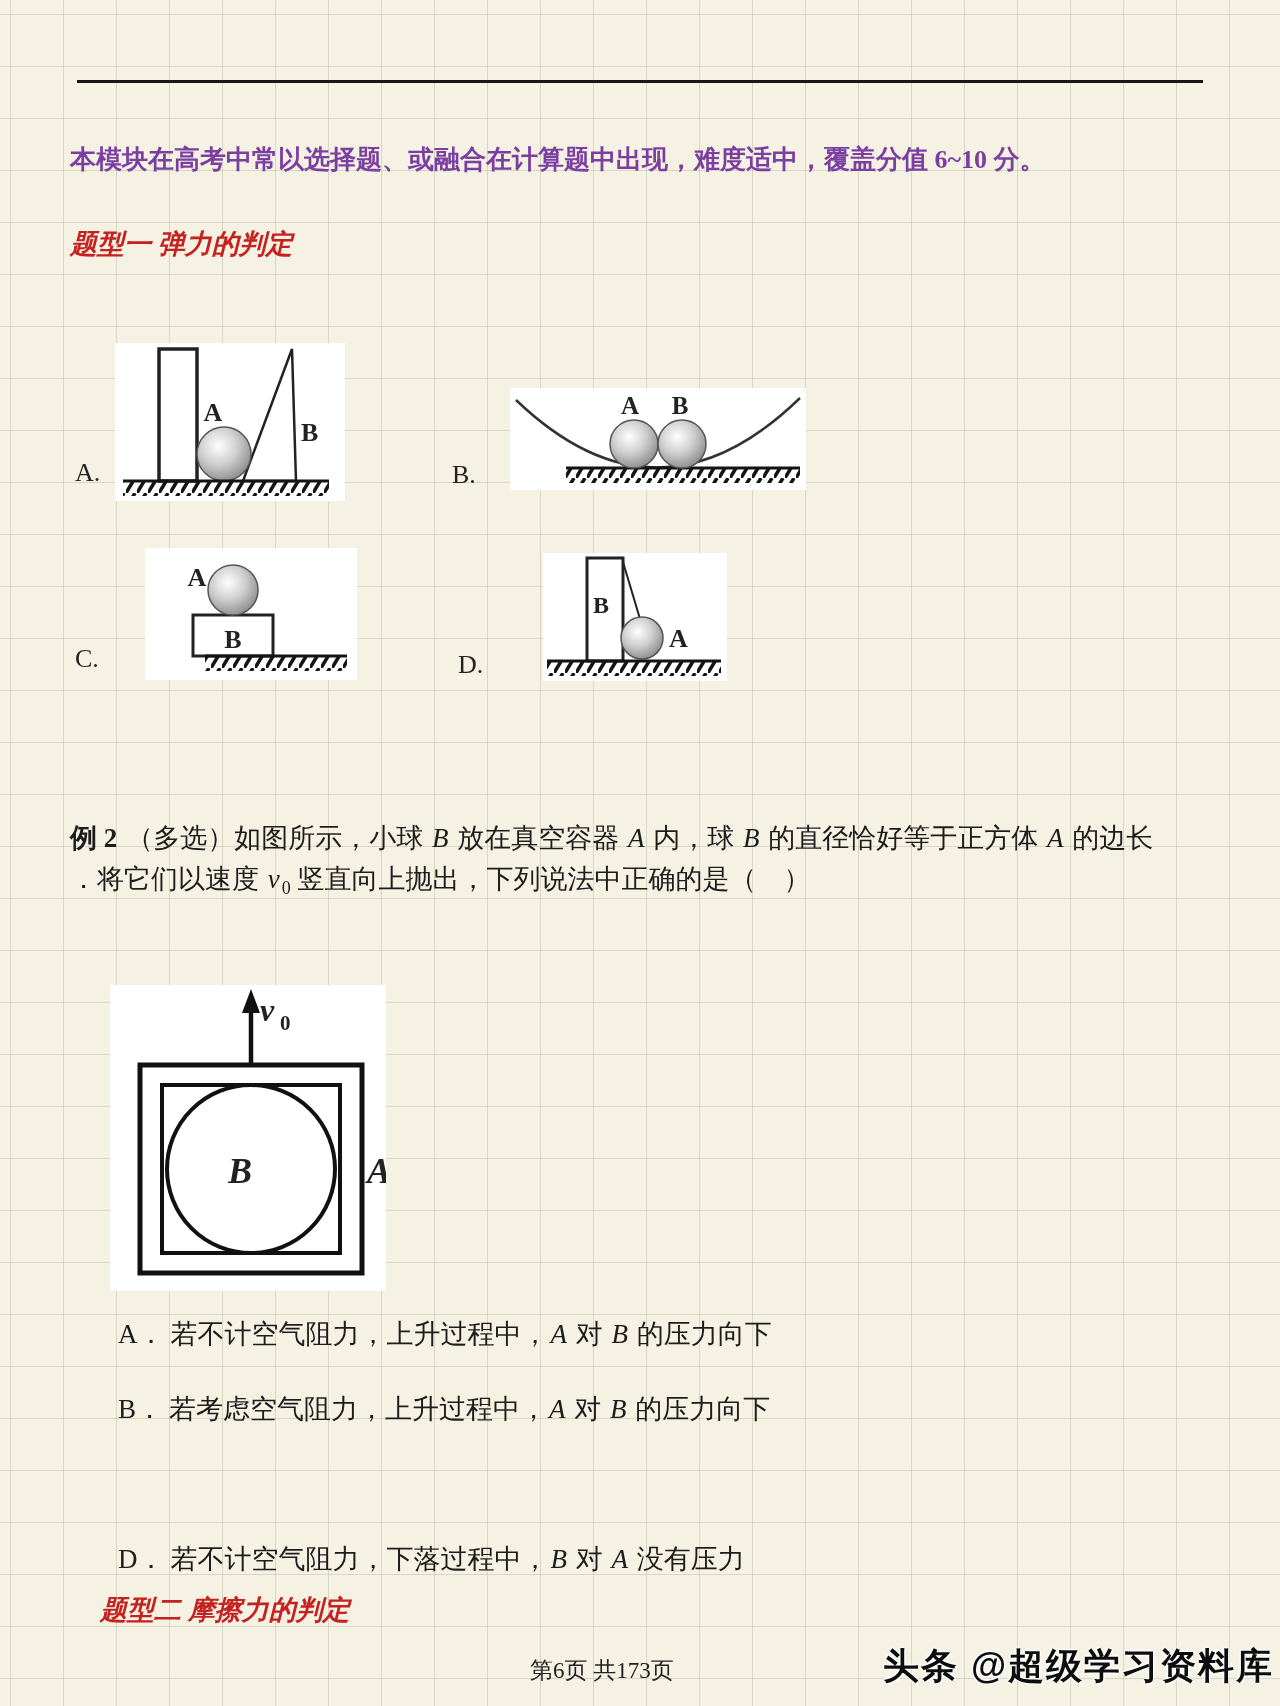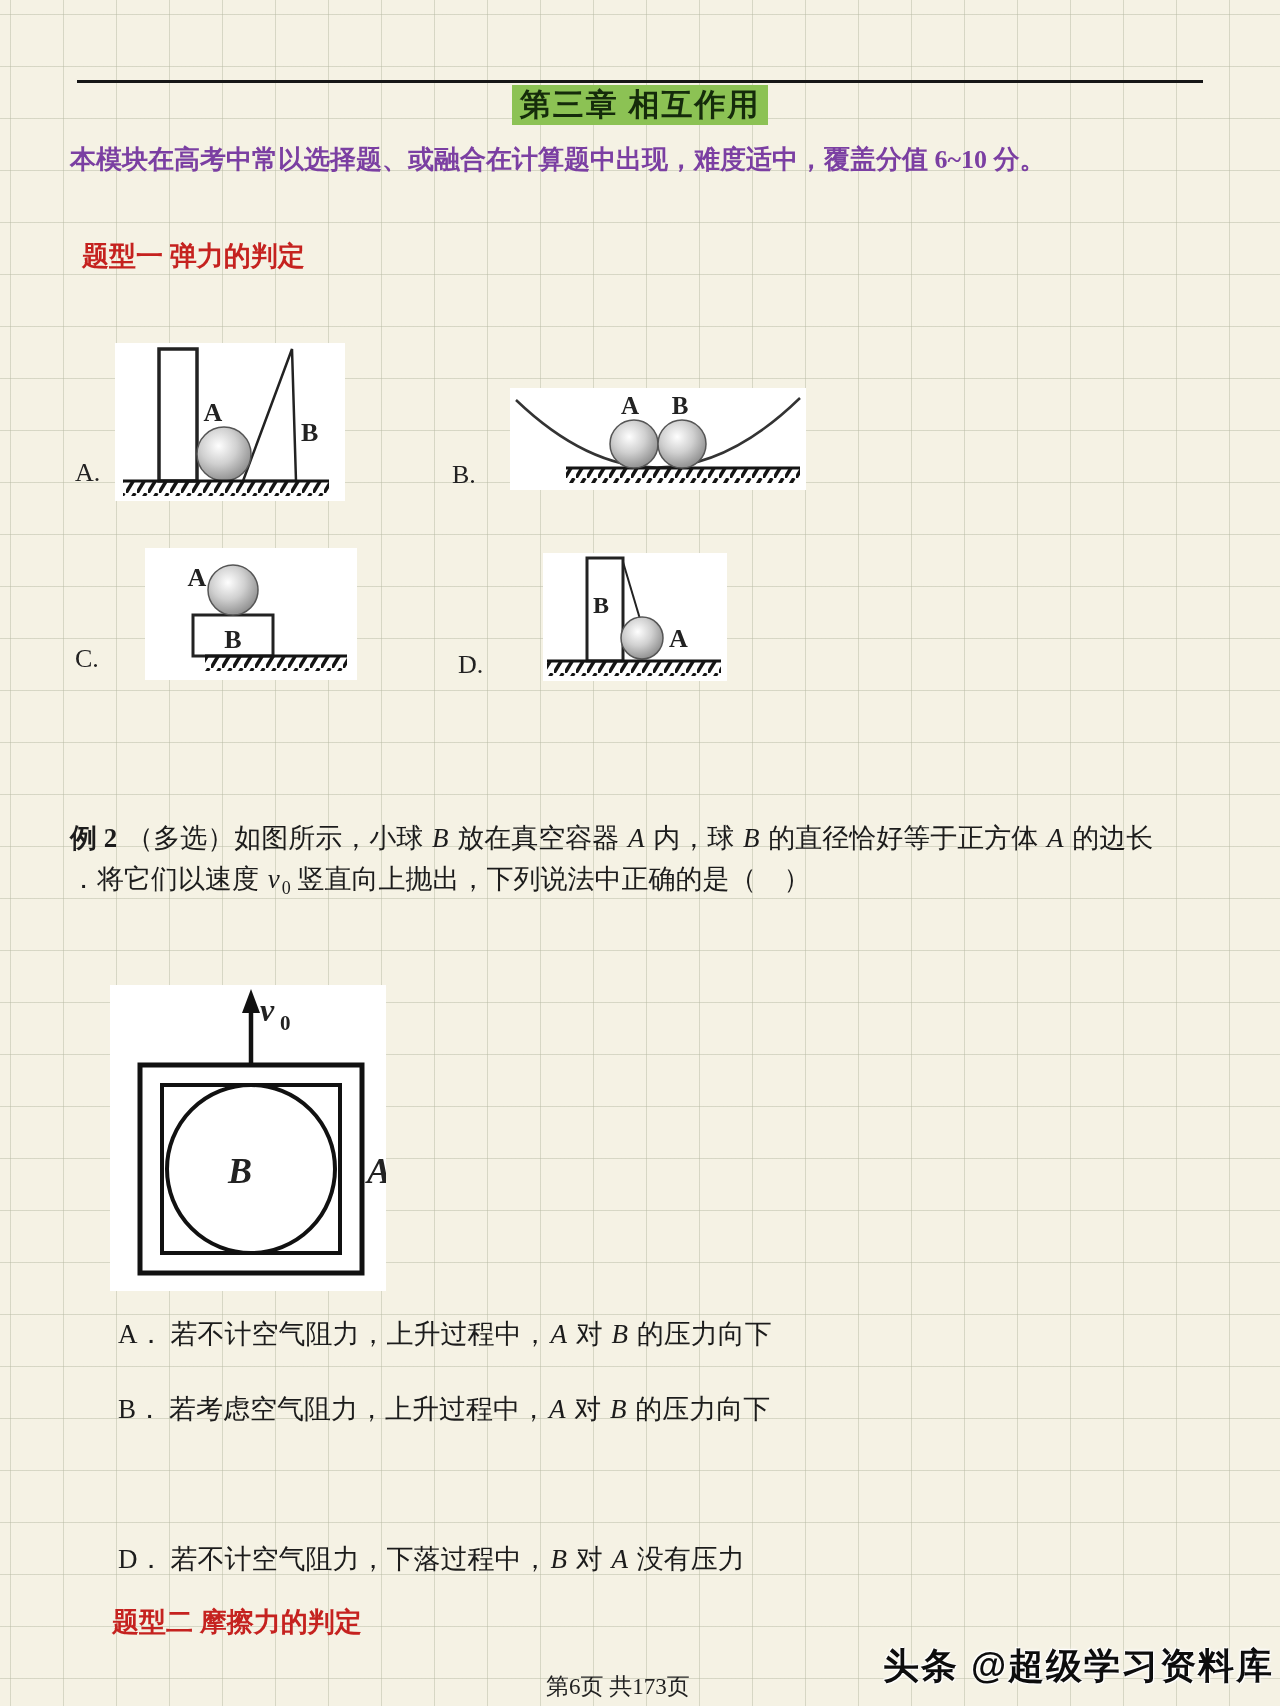--- a/index.html
+++ b/index.html
@@ -11,21 +11,21 @@
       linear-gradient(to bottom, rgba(185,187,165,.50) 1.5px, transparent 1.5px);
     background-size:53px 52px;
     background-position:10px 14px;
     font-family:"Liberation Serif","DejaVu Serif",serif;
     color:#1c1c1c;
   }
   .top-rule{position:absolute;left:77px;top:80px;width:1126px;height:3px;background:#161616;}
   .title-row{position:absolute;left:0;top:85px;width:100%;text-align:center;}
   .title-hl{display:inline-block;background:#8cc254;color:#152b0b;font-weight:bold;font-size:31px;line-height:40px;padding:0 8px;letter-spacing:2px;}
   .intro{position:absolute;left:70px;top:142px;margin:0;font-size:26px;font-weight:bold;color:#7b3fa2;white-space:nowrap;}
-  .h-red{position:absolute;margin:12px;font-size:27px;font-weight:bold;color:#c5221f;white-space:nowrap;}
+  .h-red{position:absolute;margin:0;font-size:27px;font-weight:bold;color:#c5221f;white-space:nowrap;font-style:italic;}
   .h-red.one{left:70px;top:226px;}
   .h-red.two{left:100px;top:1592px;}
   .body-line{position:absolute;margin:0;font-size:27px;white-space:nowrap;}
   .ex-label{font-weight:bold;margin-right:9px;}
   .var{font-style:italic;padding:0 2px;}
   .line-ex1{left:70px;top:276px;}
   .line-ex2a{left:70px;top:820px;}
   .line-ex2b{left:70px;top:861px;text-align:right;}
   .panel{position:absolute;background:#ffffff;}
   .figA{left:115px;top:343px;width:230px;height:158px;}
@@ -34,21 +34,21 @@
   .figD{left:543px;top:553px;width:184px;height:128px;}
   .fig2{left:110px;top:985px;width:276px;height:306px;}
   .fig-letter{position:absolute;margin:0;font-size:26px;color:#222;}
   .letA{left:75px;top:458px;}
   .letB{left:452px;top:460px;}
   .letC{left:75px;top:644px;}
   .letD{left:458px;top:650px;}
   .option-row{position:absolute;left:118px;margin:0;font-size:27px;white-space:nowrap;}
   .optA{top:1316px;} .optB{top:1391px;} .optC{top:1466px;} .optD{top:1541px;}
   .opt-letter{margin-right:6px;}
-  .footer-page{position:absolute;left:530px;top:1655px;margin:16px;font-size:23px;color:#222;}
+  .footer-page{position:absolute;left:530px;top:1655px;margin:0;font-size:23px;color:#222;}
   .watermark{
     position:absolute;right:6px;top:1642px;margin:0;
     font-family:"Liberation Sans","DejaVu Sans",sans-serif;
     font-weight:bold;font-size:36px;color:#0d0d0d;letter-spacing:2px;
     text-shadow:0 0 2px #fff,0 0 4px #fff,1px 1px 0 #fff,-1px -1px 0 #fff;
   }
   svg{display:block;}
   .fig-lab{font-family:"Liberation Serif","DejaVu Serif",serif;font-weight:bold;fill:#222;}
 </style>
 </head>
@@ -64,23 +64,20 @@
         <stop offset="100%" stop-color="#7f7f7f"></stop>
       </radialGradient>
       <pattern id="hatch" patternUnits="userSpaceOnUse" width="11" height="15">
         <line x1="0" y1="15" x2="9" y2="0" stroke="#141414" stroke-width="3.5"></line>
       </pattern>
     </defs>
   </svg>
 
   <div class="top-rule"></div>
 
-  <div class="title-row">
-    <span class="title-hl">第三章 相互作用</span>
-  </div>
 
   <p class="intro">本模块在高考中常以选择题、或融合在计算题中出现，难度适中，覆盖分值 6~10 分。</p>
 
   <p class="h-red one">题型一 弹力的判定</p>
 
 
   <p class="fig-letter letA">A.</p>
   <div class="panel figA">
     <svg width="230" height="158" viewBox="0 0 230 158">
       <rect x="44" y="6" width="38" height="132" fill="#ffffff" stroke="#222" stroke-width="3.5"></rect>

